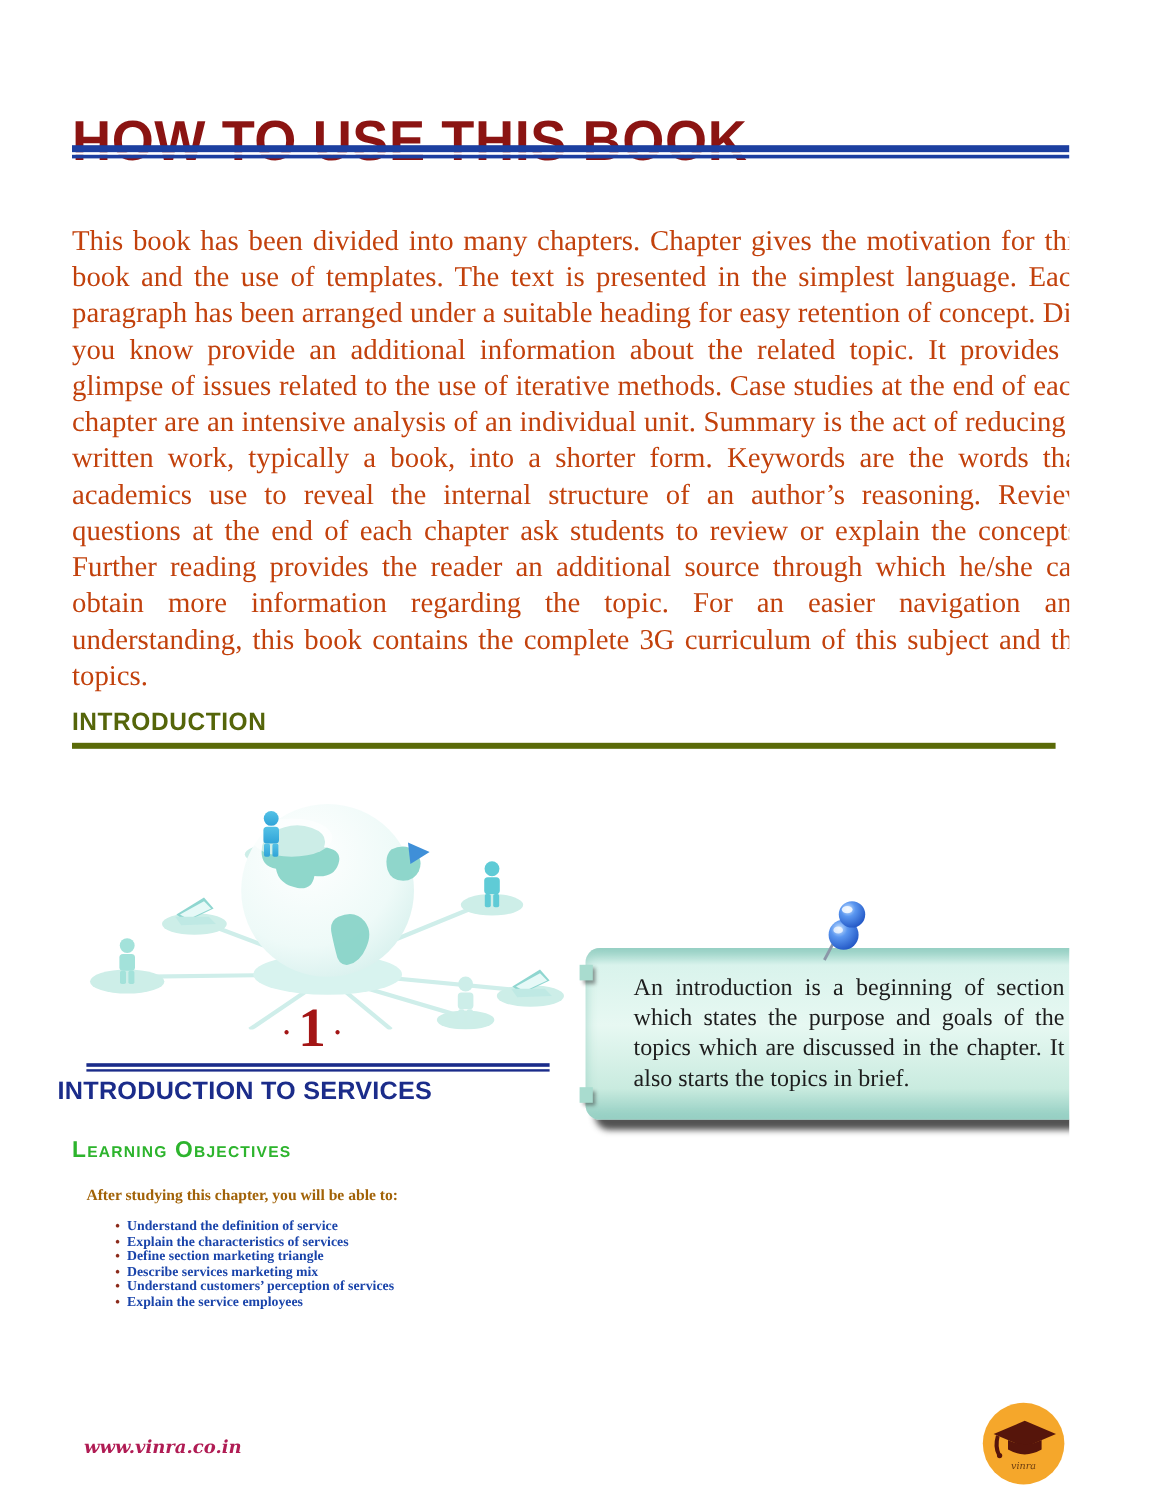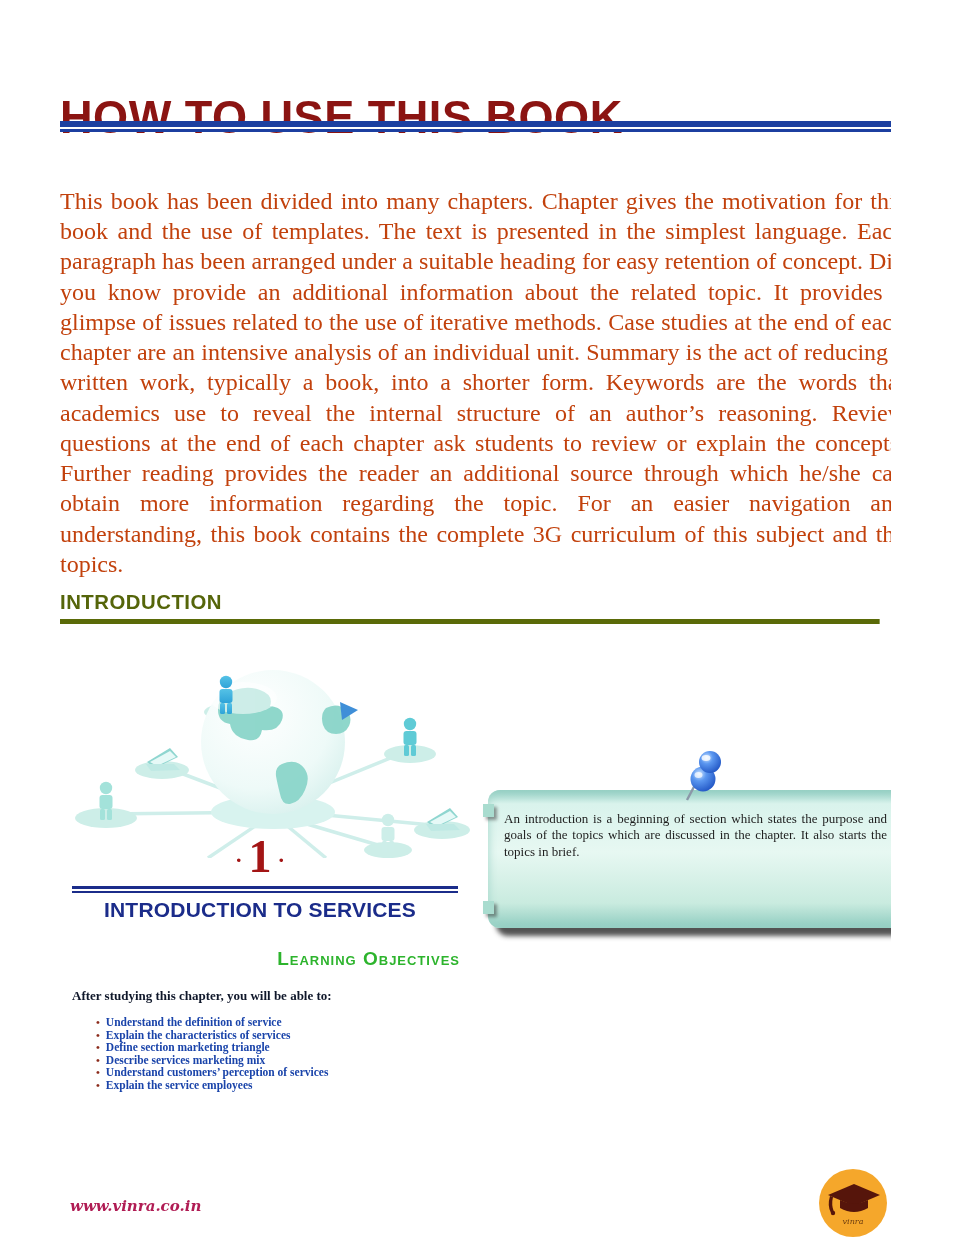--- a/index.html
+++ b/index.html
@@ -27,40 +27,40 @@
 
   
   .globe-art{position:absolute;left:58px;top:646px;width:422px;height:212px;}
   .chapter-number{position:absolute;left:60px;top:830px;width:400px;text-align:center;
     color:#a31515;font-weight:bold;font-size:46px;font-family:"Liberation Serif",serif;z-index:2;}
   .chapter-number .dot{font-size:22px;vertical-align:10px;padding:0 7px;}
   .chapter-rule{position:absolute;left:72px;top:886px;width:386px;z-index:2;}
   .chapter-rule .a{height:2.5px;background:#1b2c8a;}
   .chapter-rule .g{height:2.5px;background:transparent;}
   .chapter-rule .b{height:2px;background:#1b2c8a;}
-  .chapter-title{position:absolute;left:60px;top:898px;width:400px;text-align:center;
+  .chapter-title{position:absolute;left:48px;top:898px;width:400px;
     font-family:"Liberation Sans",sans-serif;font-weight:bold;font-size:21px;
     color:#1b2c8a;letter-spacing:.2px;z-index:2;}
 
-  .objectives-heading{position:absolute;left:60px;top:948px;width:400px;text-align:right;
+  .objectives-heading{position:absolute;left:60px;top:948px;width:400px;text-align:left;
     font-family:"Liberation Sans",sans-serif;font-weight:bold;font-size:19px;
     font-variant:small-caps;letter-spacing:1px;color:#2db42d;}
   .objectives-lead{position:absolute;left:72px;top:988px;width:390px;
-    font-weight:bold;font-size:13px;color:#0f172a;}
+    font-weight:bold;font-size:13px;color:#a16207;}
   .objectives-list{position:absolute;left:84px;top:1004px;width:380px;margin:12px;padding:0;
     list-style:none;}
   .objectives-list li{font-size:11.5px;font-weight:bold;line-height:12.6px;color:#1a44aa;}
   .objectives-list li::before{content:"\2022";color:#8b2a1a;margin-right:6px;font-size:11px;}
 
   
   .callout{position:absolute;left:488px;top:790px;width:383px;min-height:96px;
     padding:21px 16px;border-radius:12px;
     background:linear-gradient(180deg,#8fccc0 0%,#d9f3ec 10%,#e7f8f2 45%,#c9ebdf 82%,#8fccc0 100%);
     box-shadow:8px 8px 5px rgba(35,35,35,.78), inset 0 0 10px #9fd4c8;z-index:1;}
-  .callout-text{font-size:13px;line-height:1.26;text-align:justify;color:#1d1d1d;}
+  .callout-text{font-size:20px;line-height:1.26;text-align:justify;color:#1d1d1d;margin-left:24px;}
   .notch{position:absolute;width:11px;height:13px;background:#a9dccf;
     box-shadow:3px 3px 3px rgba(35,35,35,.45);}
   .notch.tl{left:-5px;top:14px;}
   .notch.tr{right:-5px;top:14px;}
   .notch.bl{left:-5px;bottom:14px;}
   .notch.br{right:-5px;bottom:14px;}
   .pushpin{position:absolute;left:681px;top:750px;width:46px;height:54px;z-index:3;}
 
   
   .footer-url{position:absolute;left:70px;top:1197px;

